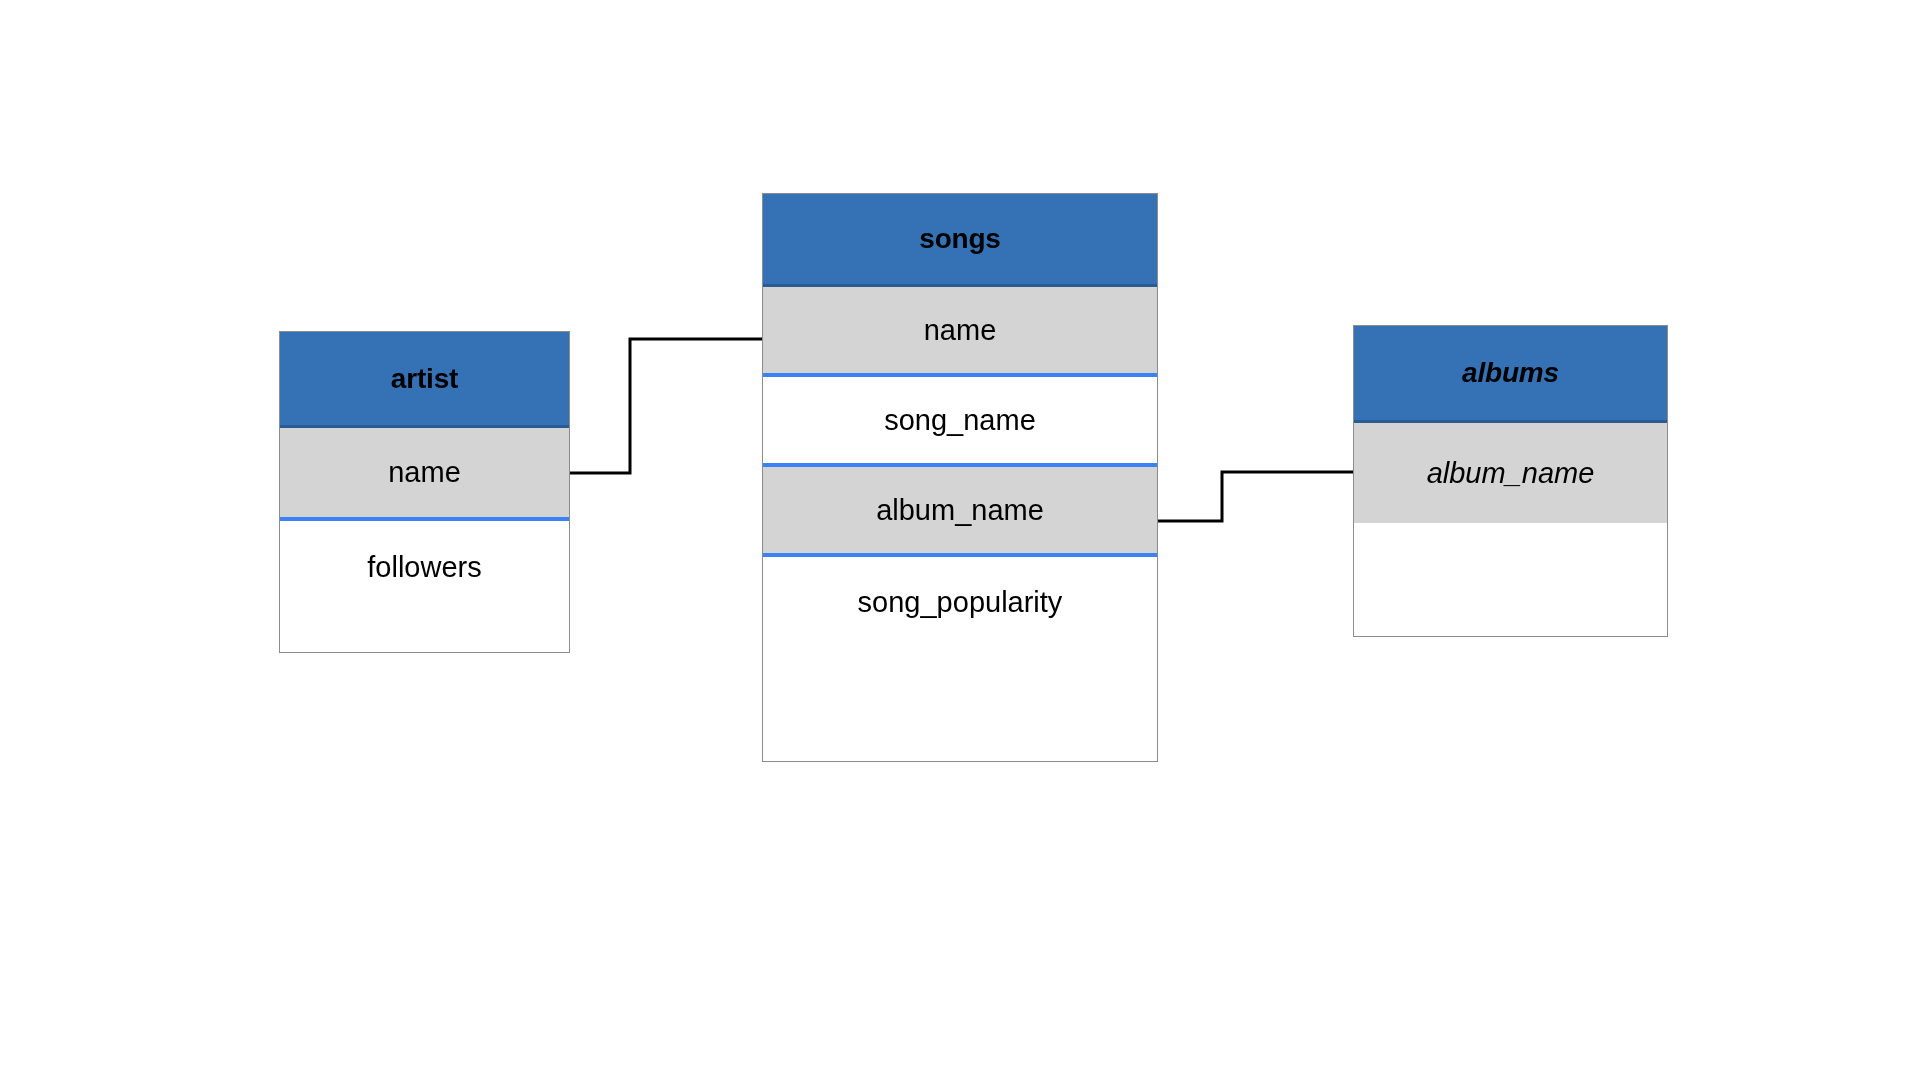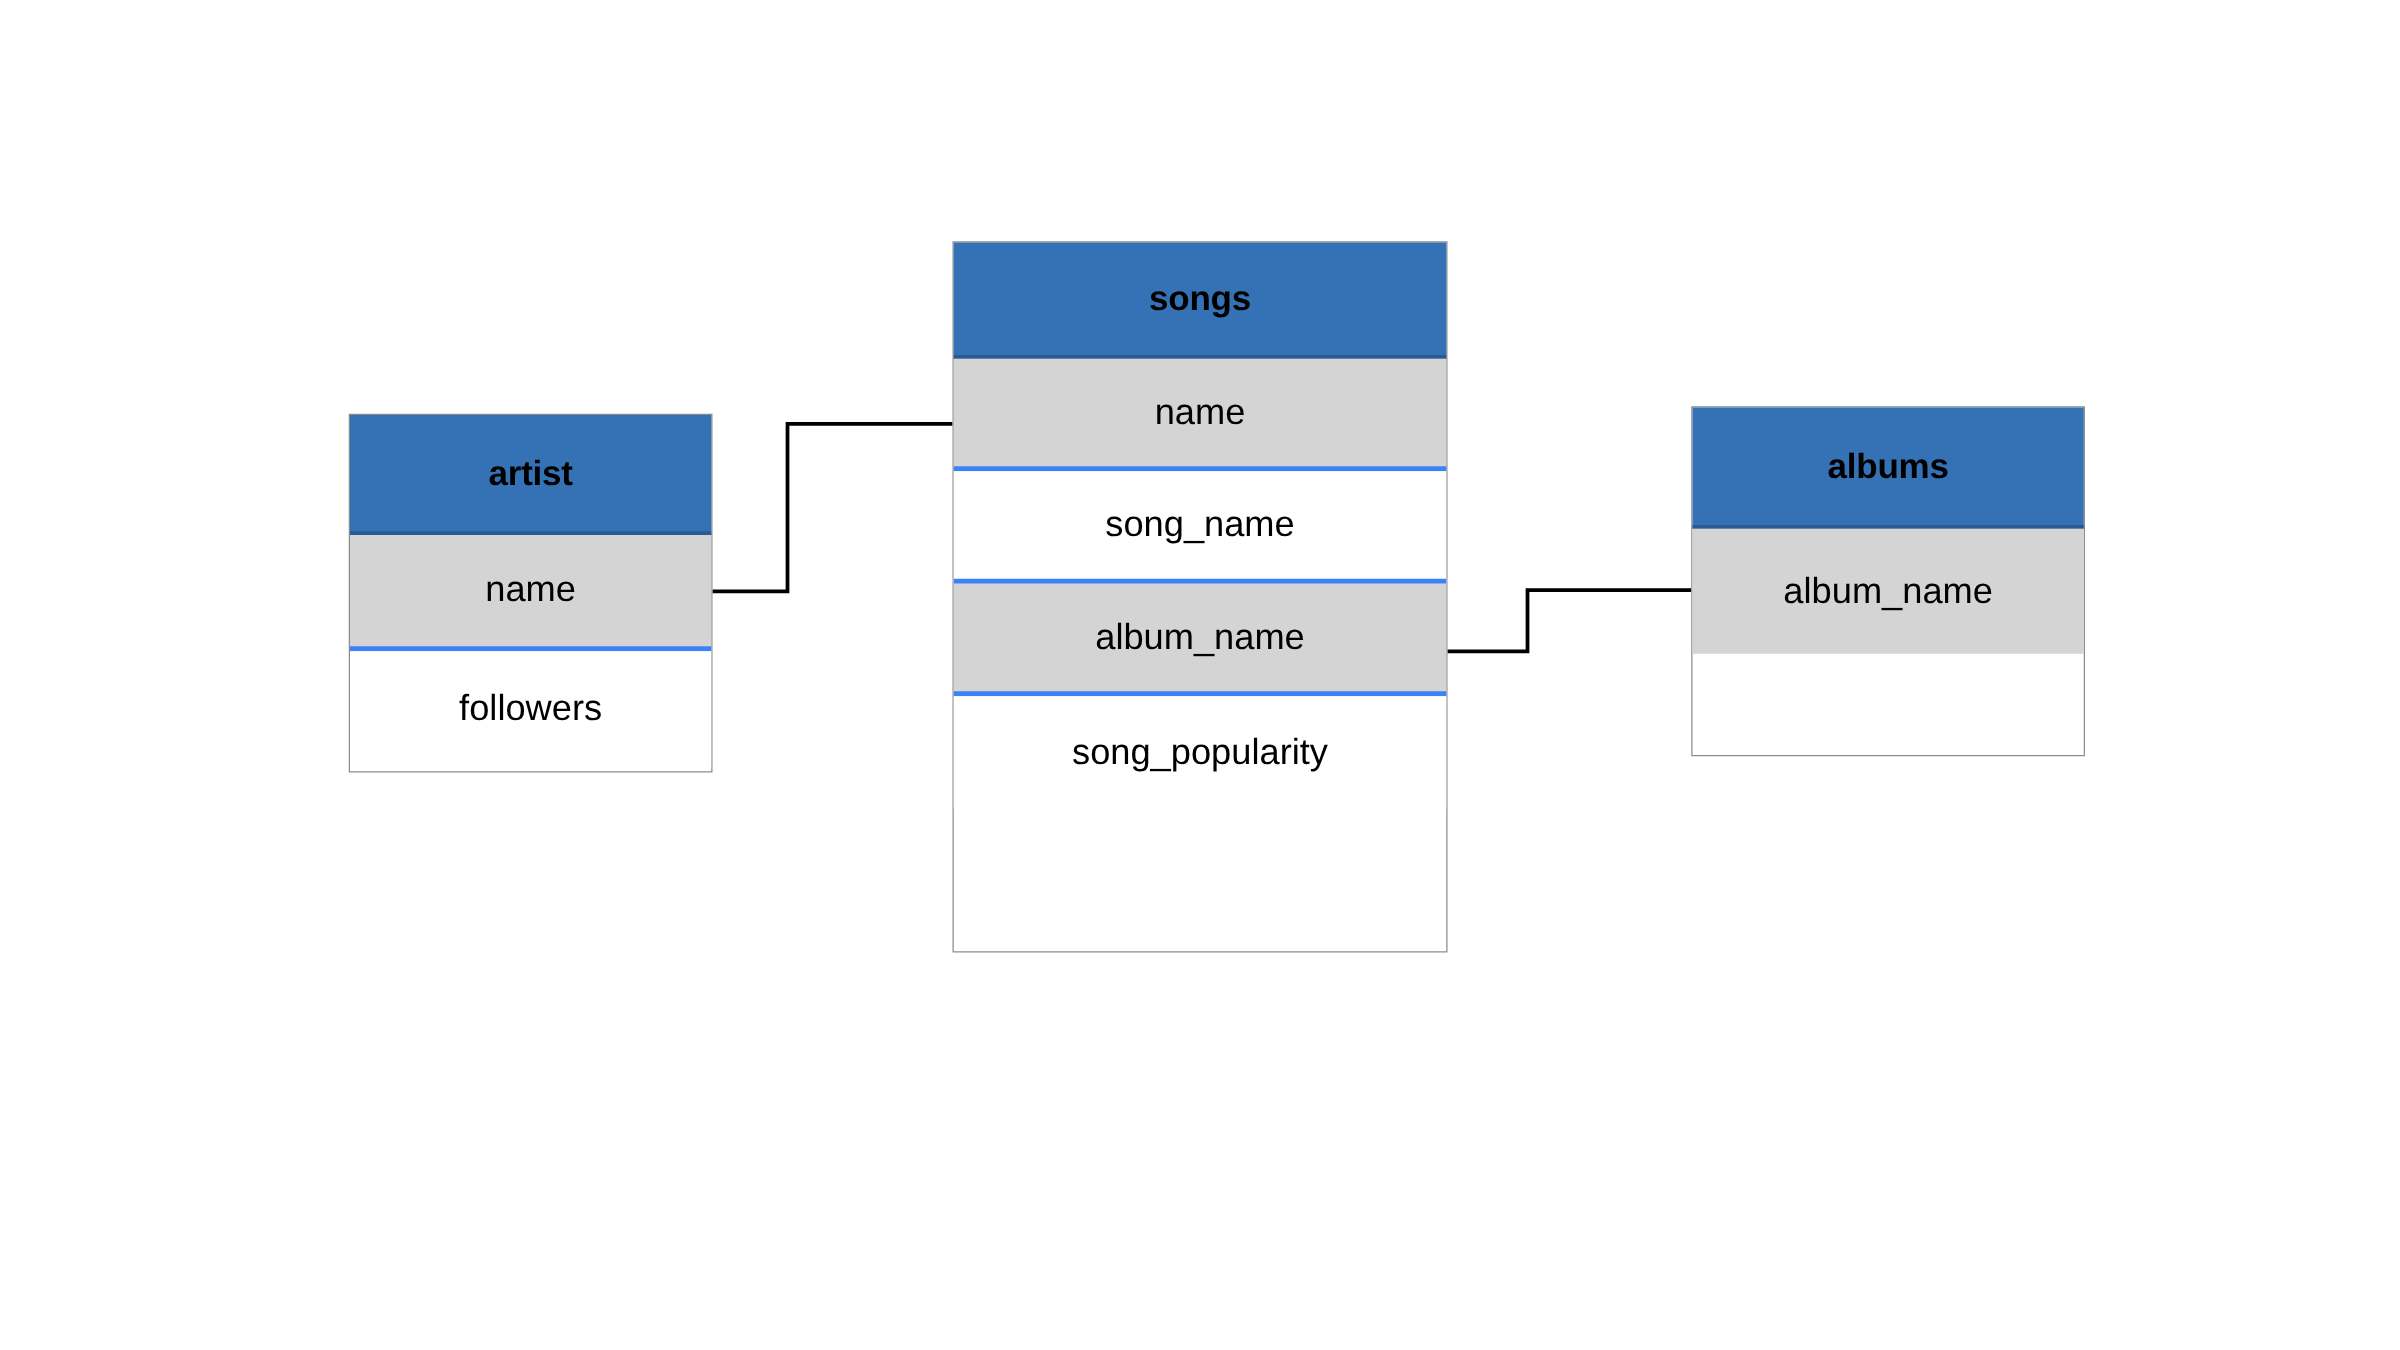--- a/index.html
+++ b/index.html
@@ -61,21 +61,21 @@
   }
   .entity-row.shaded {
     background: #d4d4d4;
   }
 
   
   #entity-artist {
     left: 279px;
     top: 331px;
     width: 291px;
-    height: 287px;
+    height: 322px;
   }
   #entity-artist .entity-header {
     height: 96px;
     font-size: 28px;
   }
   #entity-artist .entity-row {
     height: 93px;
     font-size: 29px;
   }
 
@@ -93,21 +93,22 @@
   #entity-songs .entity-row {
     height: 90px;
     font-size: 29px;
   }
 
   
   #entity-albums {
     left: 1353px;
     top: 325px;
     width: 315px;
-    height: 280px;
+    height: 312px;
+    font-style: italic;
   }
   #entity-albums .entity-header {
     height: 97px;
     font-size: 28px;
   }
   #entity-albums .entity-row {
     height: 100px;
     font-size: 29px;
   }
 </style>

